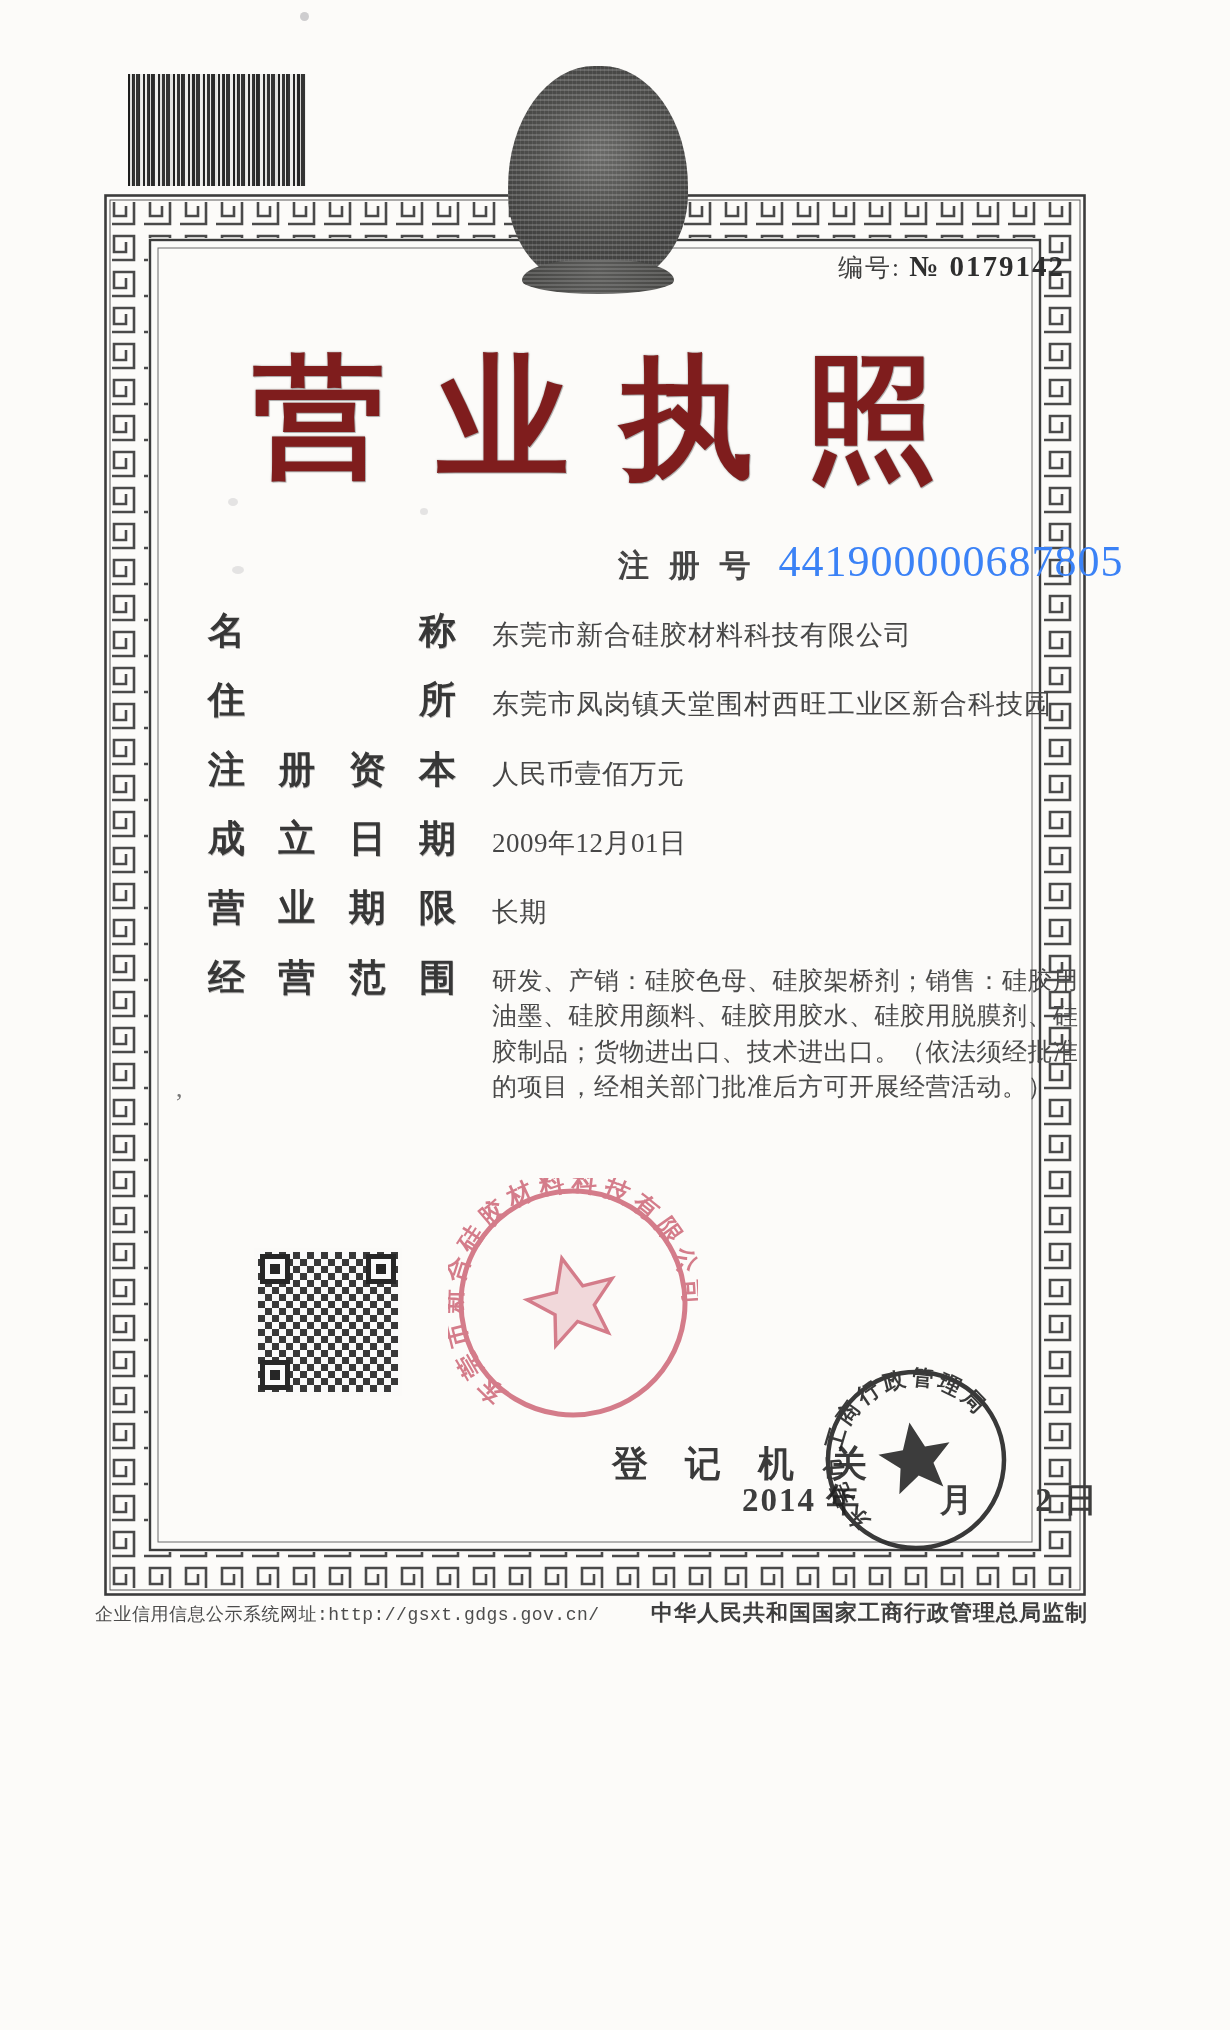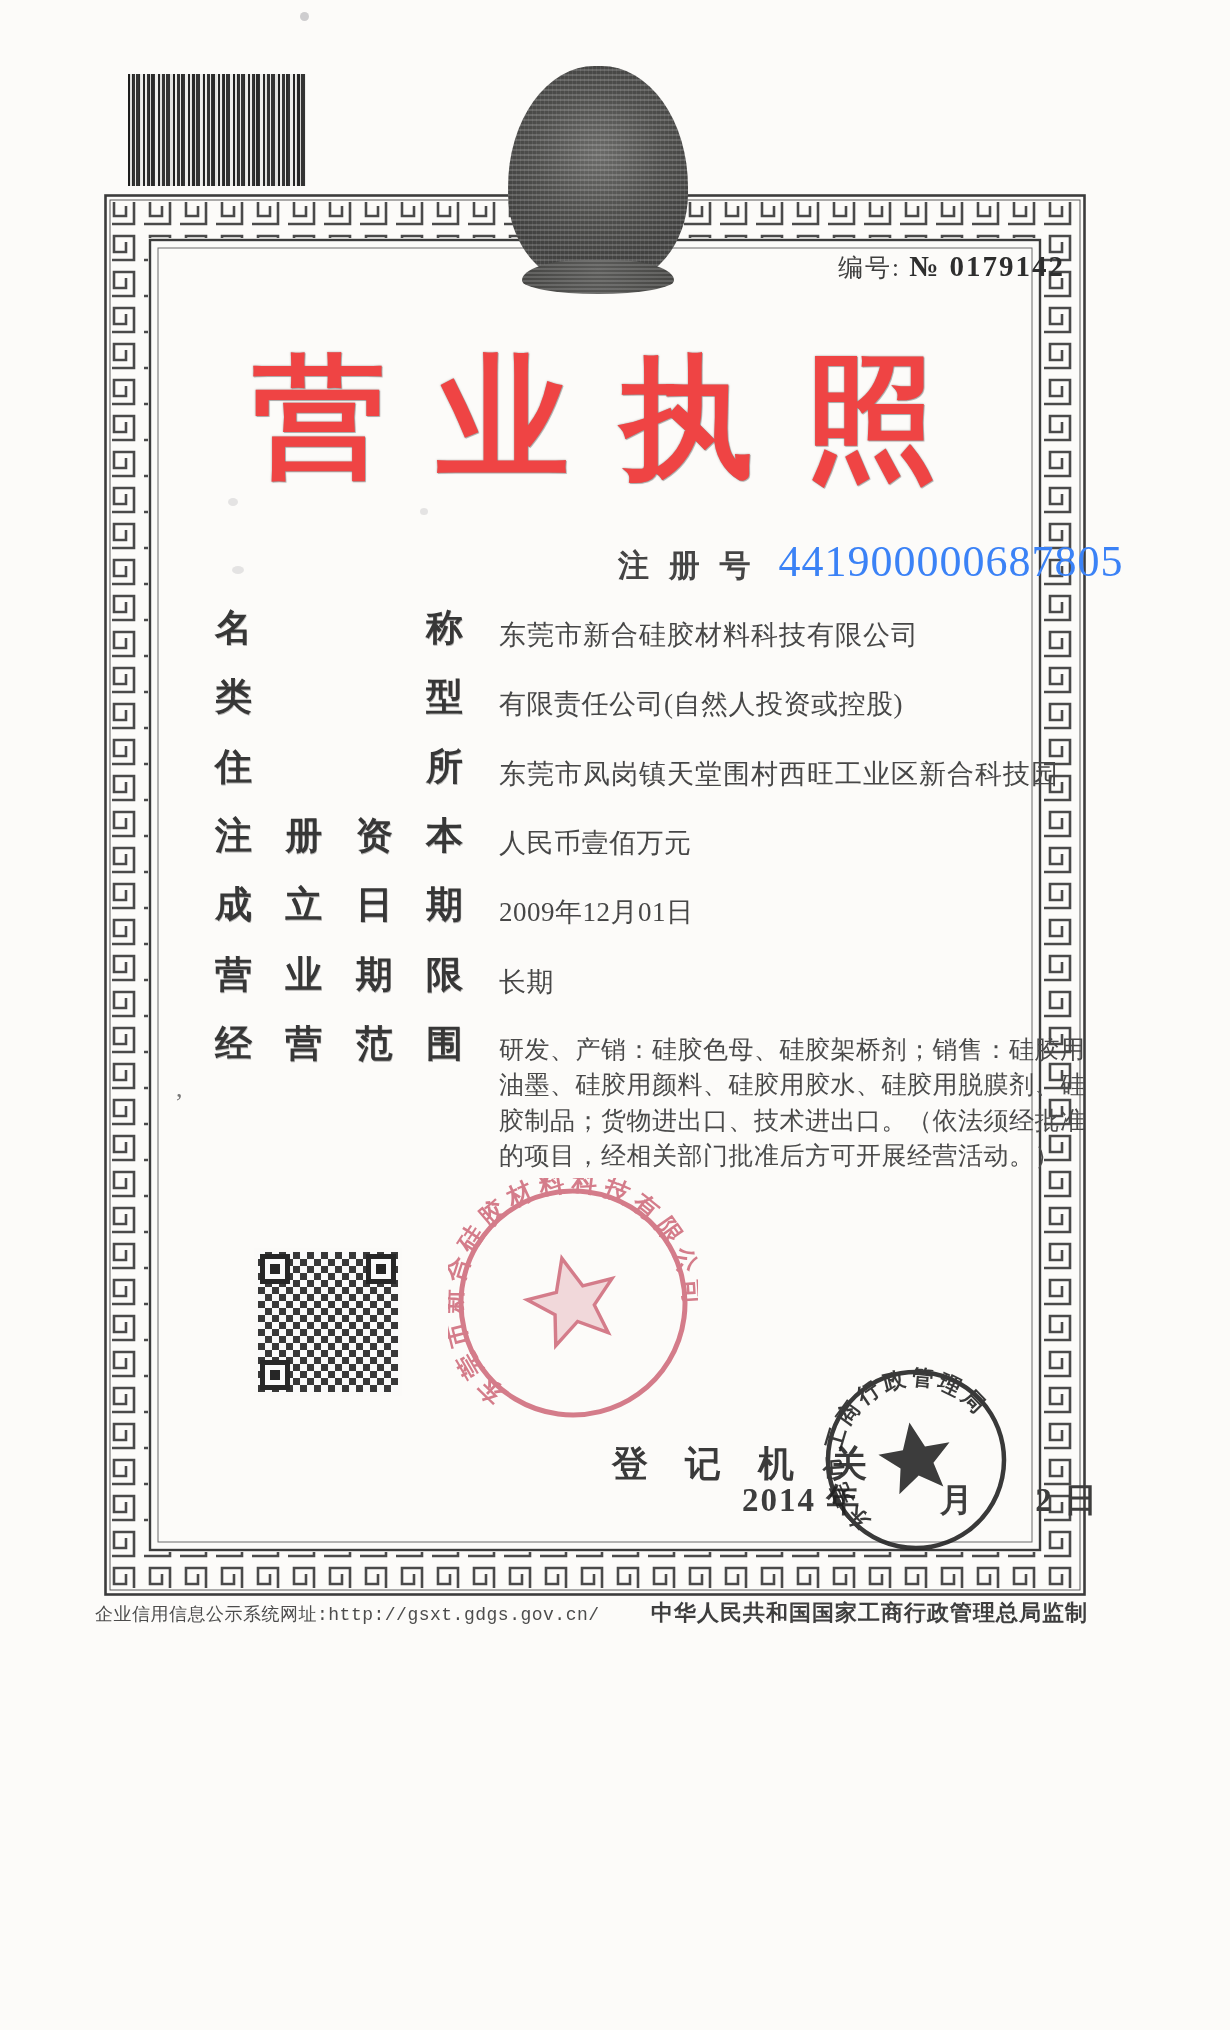--- a/index.html
+++ b/index.html
@@ -43,36 +43,35 @@
   
   .serial {
     position:absolute; left:838px; top:250px; width:250px;
     font-size:25px; color:#3f3f3f; letter-spacing:2px; white-space:nowrap;
   }
   .serial .no { font-weight:bold; color:#2e2e2e; font-size:29px; }
   
   .license-title {
     position:absolute; left:160px; top:330px; width:870px; text-align:center;
     font-size:132px; font-weight:bold; letter-spacing:52px; text-indent:52px;
-    color:#ef4444; text-shadow:0 0 2px rgba(60,60,60,.55), 1px 1px 0 rgba(90,90,90,.35);
+    color:#7f1d1d; text-shadow:0 0 2px rgba(60,60,60,.55), 1px 1px 0 rgba(90,90,90,.35);
     font-family:"Liberation Serif", serif;
   }
   
   .regline { position:absolute; left:618px; top:536px; white-space:nowrap; }
   .regline .reg-label { font-size:31px; color:#454545; letter-spacing:6px; font-weight:bold;}
   .regline .reg-no { font-size:44px; color:#3b82f6; margin-left:18px; letter-spacing:1px; }
   
   .fields { position:absolute; left:208px; top:612px; width:880px; }
   .field-row { display:flex; align-items:flex-start; margin-bottom:27px; }
   .field-label {
     width:248px; flex:none; font-size:37px; font-weight:bold; color:#373737;
     text-align:justify; text-align-last:justify; line-height:1.0;
-    font-family:Liberation Mono, monospace;
+    font-family:Liberation Serif, serif;
     text-shadow:.5px .5px 0 rgba(70,70,70,.4);
-    margin-left:7px;
   }
   .field-value {
     margin-left:36px; flex:1; font-size:27px; color:#474747; line-height:1.42;
     padding-top:4px; letter-spacing:.5px;
   }
   .row-name .field-value, .row-addr .field-value { letter-spacing:1px; }
   .row-scope .field-value { font-size:25px; color:#4a4a4a; }
   .stray-comma { position:absolute; left:-32px; top:462px; font-size:26px; color:#777; }
   
   .qr {
@@ -157,24 +156,20 @@
   <div class="regline">
     <span class="reg-label">注 册 号</span>
     <span class="reg-no">441900000687805</span>
   </div>
 
   <div class="fields">
     <span class="stray-comma">,</span>
     <div class="field-row row-name">
       <div class="field-label">名称</div>
       <div class="field-value">东莞市新合硅胶材料科技有限公司</div>
-    </div>
-    <div class="field-row">
-      <div class="field-label">类型</div>
-      <div class="field-value">有限责任公司(自然人投资或控股)</div>
     </div>
     <div class="field-row row-addr">
       <div class="field-label">住所</div>
       <div class="field-value">东莞市凤岗镇天堂围村西旺工业区新合科技园</div>
     </div>
     <div class="field-row">
       <div class="field-label">注册资本</div>
       <div class="field-value">人民币壹佰万元</div>
     </div>
     <div class="field-row">

